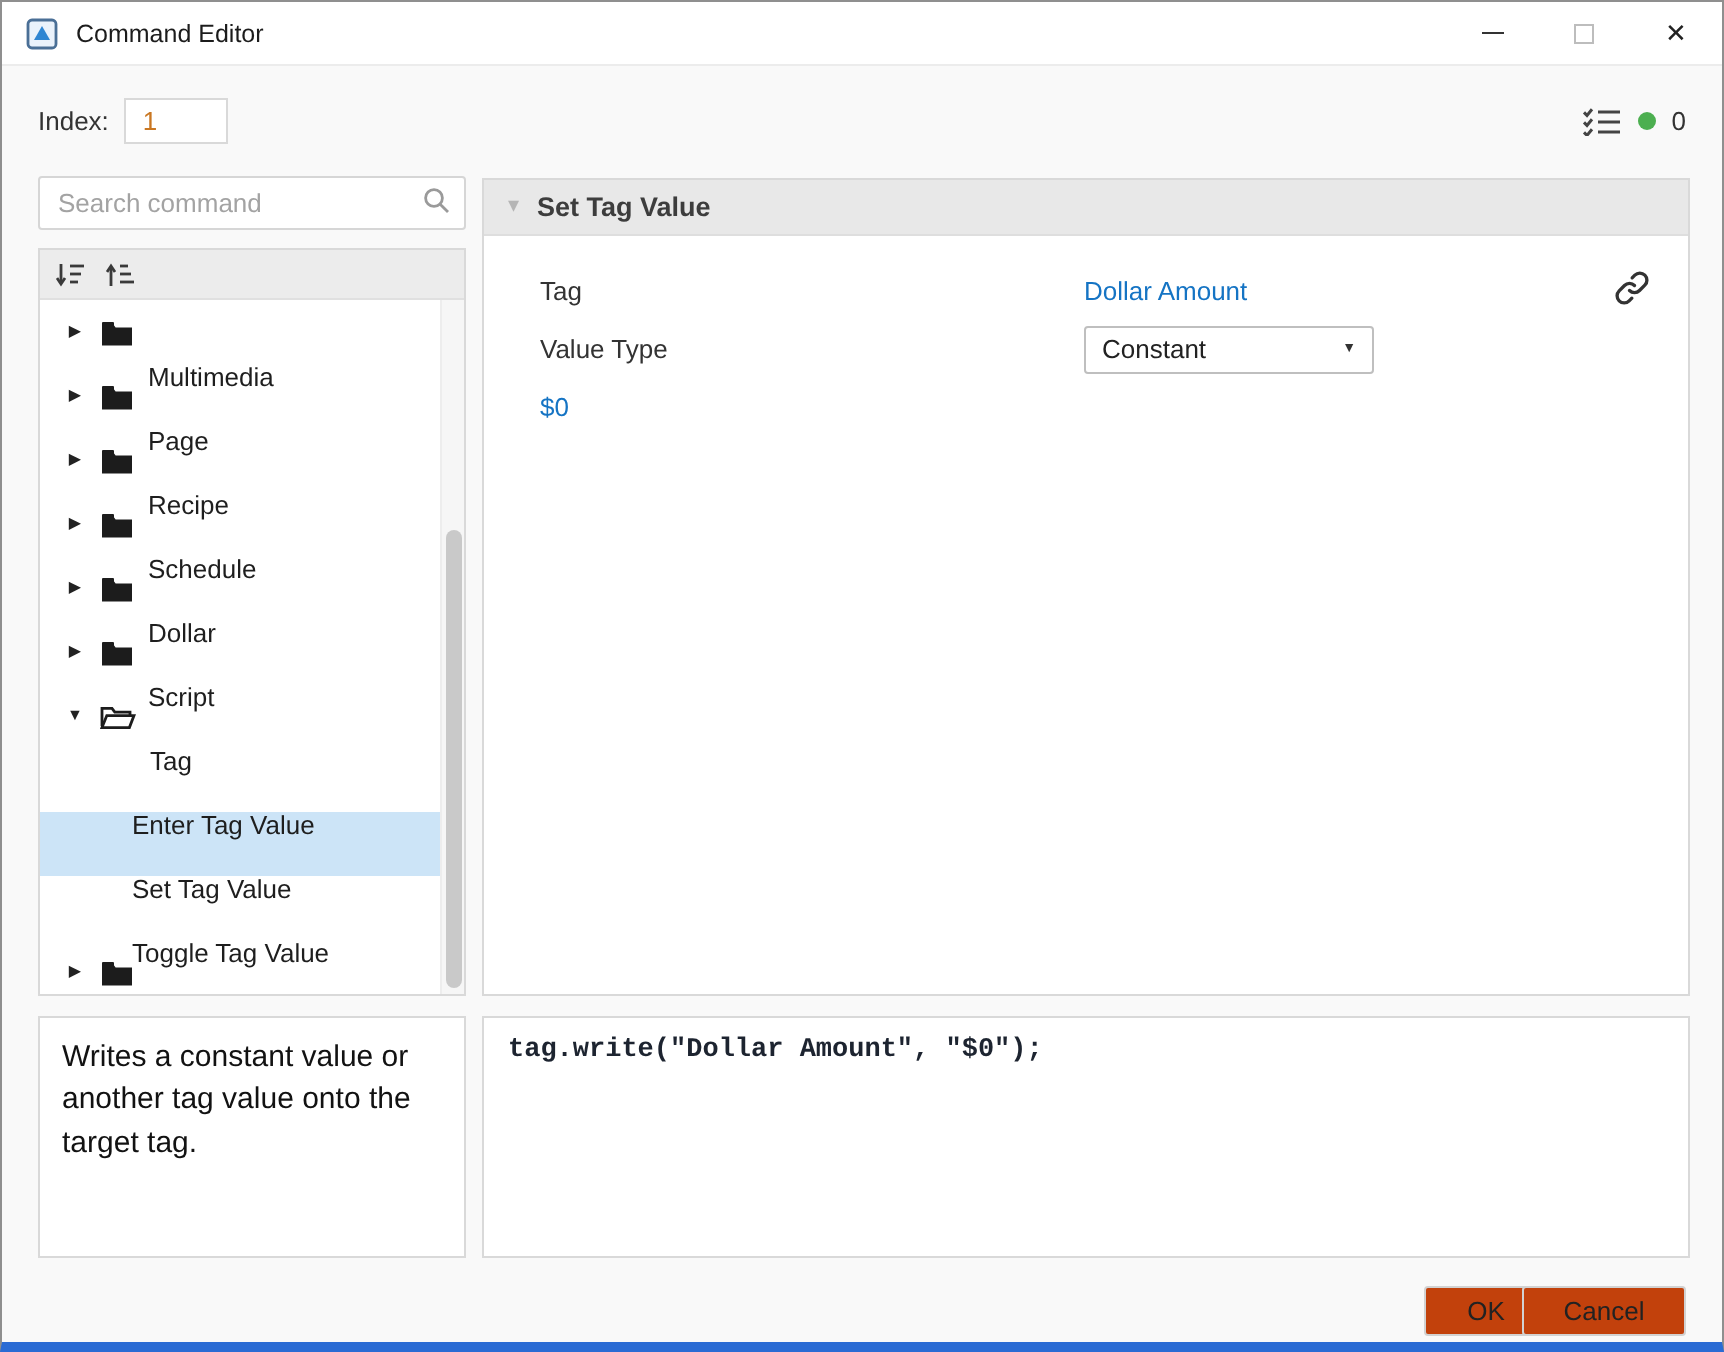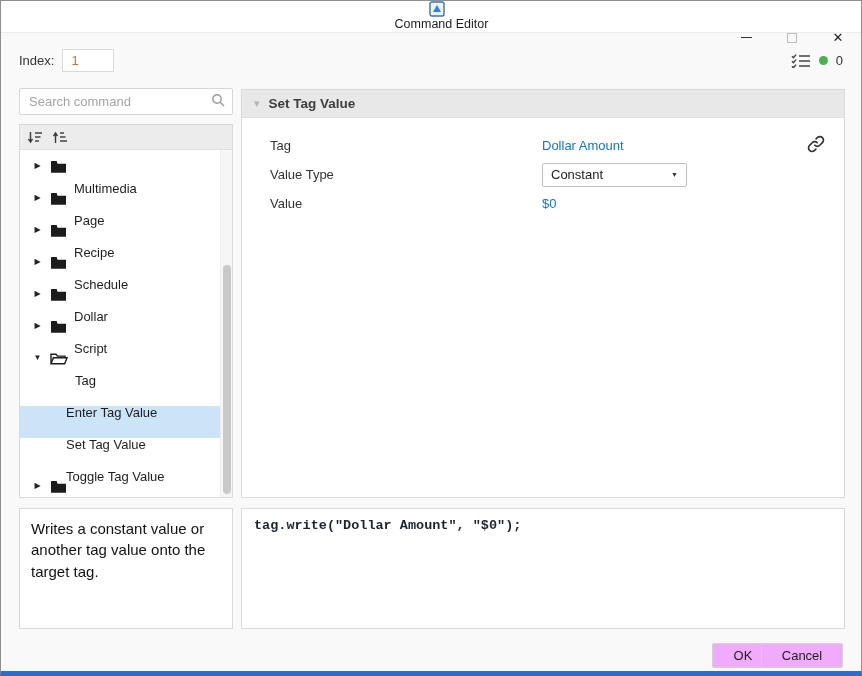--- a/index.html
+++ b/index.html
@@ -17,21 +17,20 @@
     font-size: 13px;
   }
 
   
   .titlebar {
     position: absolute; top: 0; left: 0; right: 0; height: 32px;
     background: #ffffff;
     border-bottom: 1px solid #ececec;
     display: flex; align-items: center;
     padding-left: 12px;
-    flex-direction: column;
   }
   .app-icon { width: 16px; height: 16px; flex: none; }
   .title-text { margin-left: 9px; font-size: 12.5px; color: #1c1c1c; }
   .win-controls { margin-left: auto; display: flex; height: 100%; }
   .win-btn {
     width: 46px; height: 100%;
     display: flex; align-items: center; justify-content: center;
     cursor: default; background: transparent; border: none;
   }
   .min-glyph { display: block; width: 11px; height: 1px; background: #333; }
@@ -144,21 +143,21 @@
     background: #fff; border: 1px solid #d9d9d9;
     padding: 9px 12px;
     font-family: "Liberation Mono", "DejaVu Sans Mono", monospace;
     font-size: 13.5px; font-weight: 700; color: #1d2430;
     white-space: pre;
   }
 
   
   .btn {
     position: absolute; top: 642px; height: 25px;
-    background: #f0abfc; border: 1px solid #d2d2d2; border-radius: 2px;
+    background: #c2410c; border: 1px solid #d2d2d2; border-radius: 2px;
     font-family: "Liberation Sans", sans-serif;
     font-size: 13px; color: #222; cursor: default;
   }
   .btn-ok { right: 87px; width: 62px; }
   .btn-cancel { right: 18px; width: 82px; }
 </style>
 </head>
 <body>
 
 <div class="window">
@@ -371,21 +370,20 @@
         <span>
           <span class="dropdown">
             <span>Constant</span>
             <span class="dropdown-caret">▼</span>
           </span>
         </span>
         <span></span>
       </div>
 
       <div class="field-row">
-        <span class="field-label">Value</span>
         <span class="field-link">$0</span>
         <span></span>
       </div>
 
     </div>
   </div>
 
   <div class="code-box">tag.write("Dollar Amount", "$0");</div>
 
   <button class="btn btn-ok">OK</button>

